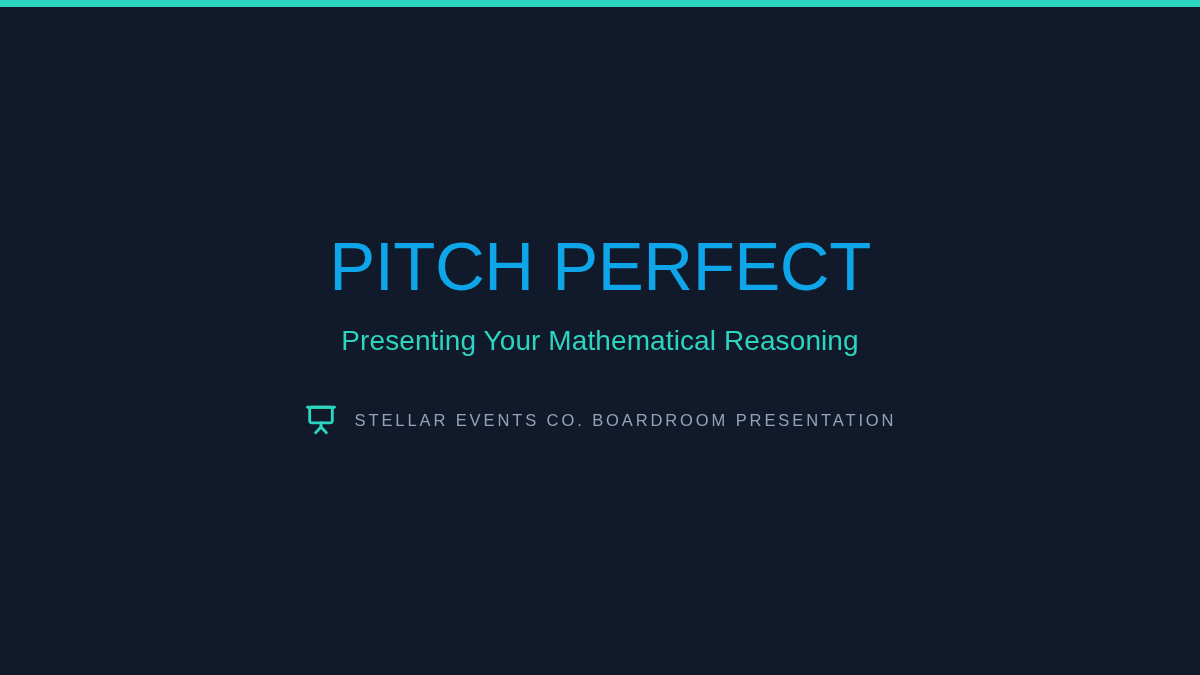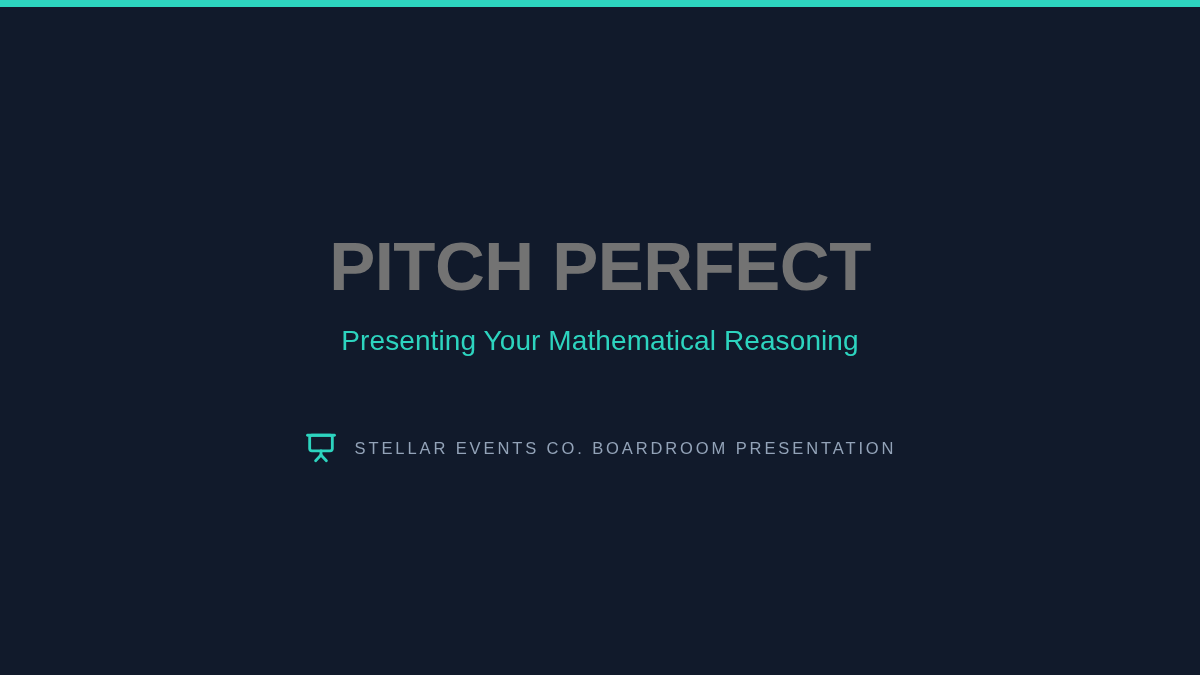--- a/index.html
+++ b/index.html
@@ -46,24 +46,24 @@
     flex-direction: column;
     align-items: center;
     justify-content: flex-start;
     padding-top: 232px;
     box-sizing: border-box;
   }
 
   .slide-title {
     margin: 0;
     font-size: 69px;
-    font-weight: 700;
+    font-weight: 400;
     line-height: 1.0;
     letter-spacing: -0.5px;
-    color: #737373;
+    color: #0ea5e9;
     text-align: center;
     white-space: nowrap;
   }
 
   .slide-subtitle {
     margin: 0;
     margin-top: 26px;
     font-size: 28px;
     font-weight: 400;
     line-height: 1.0;
@@ -72,21 +72,21 @@
     text-align: right;
     white-space: nowrap;
   }
 
   
   .caption-row {
     display: flex;
     flex-direction: row;
     align-items: center;
     justify-content: center;
-    margin-top: 76px;
+    margin-top: 48px;
   }
 
   .board-icon {
     display: block;
     width: 34px;
     height: 34px;
     flex: 0 0 auto;
     margin-right: 17px;
   }
 

